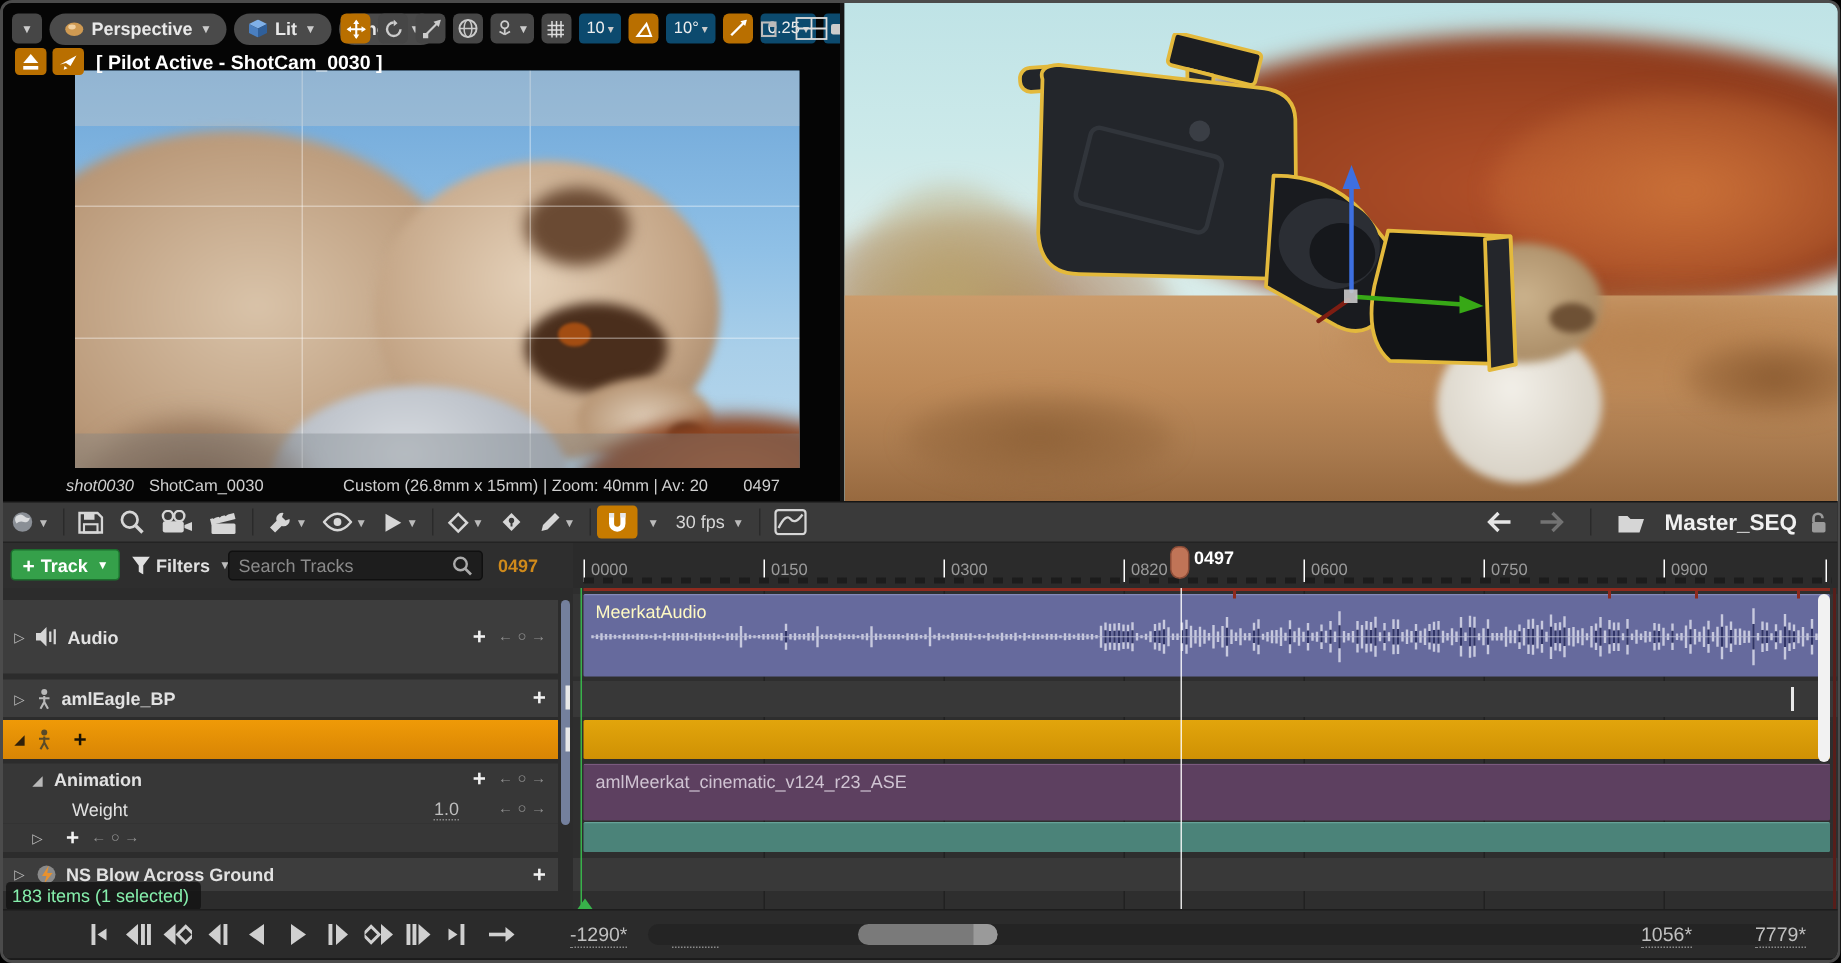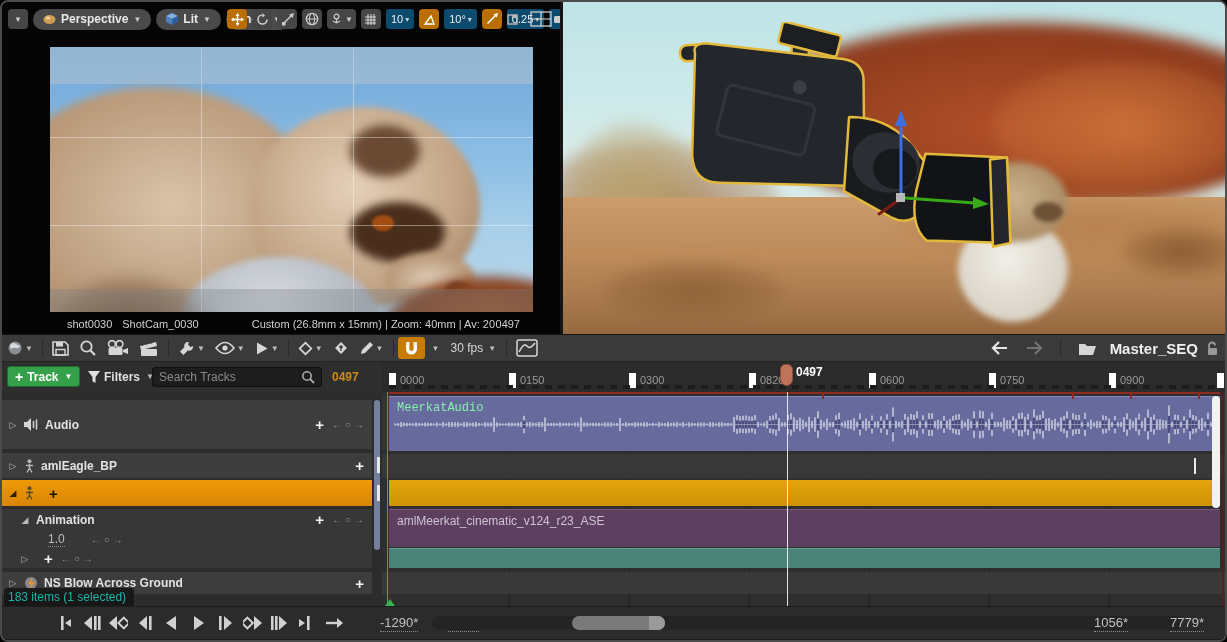--- a/index.html
+++ b/index.html
@@ -51,21 +51,21 @@
   
   #seq-head { position:absolute; left:0; top:360px; width:1227px; height:30px; background:#2e2e2e; }
   #track-btn { position:absolute; left:5px; top:4px; height:21px; background:#35a04a; border:1px solid #1d6e2e; border-radius:3px; color:#fff; font-size:12px; font-weight:bold; display:flex; align-items:center; gap:4px; padding:0 7px; }
   #filters-btn { position:absolute; left:86px; top:4px; height:21px; color:#e0e0e0; font-size:12px; font-weight:bold; display:flex; align-items:center; gap:4px; }
   #search-box { position:absolute; left:150px; top:5px; width:170px; height:20px; background:#1d1d1d; border:1px solid #101010; border-radius:3px; color:#8a8a8a; font-size:12px; display:flex; align-items:center; padding:0 6px; }
   #search-box .ph { flex:1; }
   #head-frame { position:absolute; left:330px; top:8px; color:#cf8a1b; font-size:12px; font-weight:bold; }
 
   
   #ruler { position:absolute; left:380px; top:360px; width:847px; height:30px; background:#2b2b2b; overflow:hidden; }
-  .rtick { position:absolute; top:11px; color:#9a9a9a; font-size:11px; border-left:7px solid #ffffff; padding-left:4px; height:15px; line-height:14px; }
+  .rtick { position:absolute; top:11px; color:#9a9a9a; font-size:11px; border-left:1px solid #ffffff; padding-left:4px; height:15px; line-height:14px; }
   #rdash { position:absolute; left:7px; right:8px; top:23px; height:4px; background:repeating-linear-gradient(90deg,#1c1c1c 0 7px,transparent 7px 13px); }
   #playhead-marker { position:absolute; left:398px; top:2px; width:13px; height:22px; background:#c07457; border:1px solid #8d4d38; border-radius:6px 6px 7px 7px; }
   #playhead-label { position:absolute; left:414px; top:3px; color:#fff; font-size:12px; font-weight:bold; }
 
   
   #lanes { position:absolute; left:380px; top:390px; width:847px; height:214px; background:#2e2e2e; overflow:hidden; }
   .lane { position:absolute; left:0; width:847px; background:#383838; }
   .section { position:absolute; overflow:hidden; border-radius:1px; }
   .grid-line { position:absolute; top:0; width:1px; height:214px; background:rgba(0,0,0,.28); }
   #cutline { position:absolute; left:7px; width:831px; top:0; height:2px; background:#8e2a1e; }
@@ -82,21 +82,21 @@
   .prow { position:absolute; left:0; width:370px; background:#3d3d3d; display:flex; align-items:center; color:#e2e2e2; font-size:12px; }
   .prow .exp { width:22px; text-align:center; color:#b9b9b9; font-size:9px; }
   .prow .nm { flex:1; font-weight:bold; }
   .prow .plus { color:#f2f2f2; font-size:15px; font-weight:bold; padding:0 8px; }
   .keynav { display:flex; align-items:center; gap:3px; color:#8f8f8f; font-size:10px; padding-right:8px; }
   .child { background:#373737; }
   .sel { background:linear-gradient(180deg,#ef9a07,#d88504); color:#fff; }
   .sel .exp { color:#30200a; }
   .sel .plus { color:#181204; }
   #panel-scroll { position:absolute; left:372px; top:8px; width:6px; height:150px; background:#6f7above; background:#74809d; border-radius:3px; }
-  #items-status { position:absolute; left:2px; top:196px; background:rgba(20,20,20,.85); color:#14b8a6; font-size:12px; padding:2px 8px 3px 4px; border-radius:3px; white-space:nowrap; }
+  #items-status { position:absolute; left:2px; top:196px; background:rgba(20,20,20,.85); color:#86efac; font-size:12px; padding:2px 8px 3px 4px; border-radius:3px; white-space:nowrap; }
   .wval { color:#bdbdbd; font-size:12px; border-bottom:1px dotted #8a8a8a; margin-right:26px; }
 
   
   #transport { position:absolute; left:0; top:604px; width:1227px; height:33px; background:#2b2b2b; border-top:1px solid #1d1d1d; }
   .tp-btn { position:absolute; top:5px; width:24px; height:22px; display:flex; align-items:center; justify-content:center; }
   .numbox { position:absolute; top:8px; color:#c0c0c0; font-size:13px; border-bottom:1px dotted #8a8a8a; padding-bottom:1px; }
   #hscroll-track { position:absolute; left:430px; top:9px; width:750px; height:14px; background:#242424; border-radius:7px; }
   #hscroll-handle { position:absolute; left:140px; top:0; width:93px; height:14px; background:#7a7a7a; border-radius:7px; }
   #hscroll-handle .cap { position:absolute; right:0; top:0; width:16px; height:14px; background:#9a9a9a; border-radius:0 7px 7px 0; }
   #bottom-edge { position:absolute; left:0; top:637px; width:1227px; height:5px; background:#1b1b1b; }
@@ -250,23 +250,38 @@
             <g stroke="#ddd" stroke-width="1.2" fill="none">
               <rect x="1" y="1" width="20" height="14"></rect>
               <line x1="11" y1="1" x2="11" y2="15"></line>
               <line x1="1" y1="8" x2="21" y2="8"></line>
             </g>
           </svg>
           <span class="caret">▼</span>
       </div>
     </div>
 
+    <div id="pilot-row">
+      <div class="obtn">
+        <svg width="11" height="11" viewBox="0 0 11 11">
+            <path d="M5.5 0 10.5 6H0.5Z" fill="#fff"></path>
+            <rect x="0.5" y="8" width="10" height="2.4" fill="#fff"></rect>
+          </svg>
+      </div>
+      <div class="obtn">
+        <svg width="13" height="11" viewBox="0 0 13 11">
+            <path d="M1 7 12 1 8 8 5 6Z" fill="#fff"></path>
+            <path d="M4 8 6 9.5 3.5 10.5Z" fill="#fff"></path>
+          </svg>
+      </div>
+      <span id="pilot-label">[ Pilot Active - ShotCam_0030 ]</span>
+    </div>
 
     <div id="vp-status">
-      <span style="margin-left:65px;">shot0030</span>
+      <span style="margin-left:42px;font-style:italic;">shot0030</span>
       <span style="margin-left:10px;">ShotCam_0030</span>
       <span style="margin-left:53px;">Custom (26.8mm x 15mm) | Zoom: 40mm | Av: 20</span>
       <span style="margin-left:auto;margin-right:40px;">0497</span>
     </div>
   </div>
 
   <div id="vp-right">
 
     <div style="position:absolute;inset:0;background:linear-gradient(180deg,#bfe3e6 0%,#cdeaea 30%,#d8ecea 45%);"></div>
 
@@ -519,20 +534,21 @@
       <span class="plus">+</span>
       <span class="keynav">
           <span>←</span>
           <span>○</span>
           <span>→</span>
         </span>
     </div>
 
     <div class="prow child" style="top:138px;height:19px;">
       <span class="exp" style="margin-left:24px;"></span>
+      <span class="nm" style="font-weight:normal;">Weight</span>
       <span class="wval">1.0</span>
       <span class="keynav">
           <span>←</span>
           <span>○</span>
           <span>→</span>
         </span>
     </div>
 
     <div class="prow child" style="top:157px;height:19px;">
       <span class="exp" style="margin-left:12px;">▷</span>
@@ -563,21 +579,21 @@
         <div class="grid-line" style="left: 127px;"></div>
         <div class="grid-line" style="left: 247px;"></div>
         <div class="grid-line" style="left: 367px;"></div>
         <div class="grid-line" style="left: 487px;"></div>
         <div class="grid-line" style="left: 607px;"></div>
         <div class="grid-line" style="left: 727px;"></div>
       </div>
 
     <div class="lane" style="top:4px;height:55px;background:#343434;"></div>
     <div class="section" style="left:7px;top:4px;width:831px;height:55px;background:#666a9d;border-top:1px solid #8589b8;">
-      <span class="sec-label" style="color:#86efac;font-family:Liberation Mono, monospace;">MeerkatAudio</span>
+      <span class="sec-label" style="color:#fef9c3;">MeerkatAudio</span>
       <svg id="wave" width="831" height="55" style="position:absolute;left:0;top:0;">
           <path d="M6 26.499862255901036V28.500137744098964M9 26.001346329367415V28.998653670632585M12 25.123296621545823V29.876703378454177M15 25.672014754625046V29.327985245374954M18 25.744383257275626V29.255616742724374M21 26.150363436178473V28.849636563821527M24 26.275009908422366V28.724990091577634M27 25.559075223216357V29.440924776783643M30 25.887770840240535V29.112229159759465M33 26.15188454671385V28.84811545328615M36 25.5522468495426V29.4477531504574M39 25.734011085719807V29.265988914280193M42 26.007462727049116V28.992537272950884M45 26.481417922666957V28.518582077333043M48 25.578411319422727V29.421588680577273M51 26.478353383382014V28.521646616617986M54 25.080827311510603V29.919172688489397M57 26.34495883129768V28.65504116870232M60 24.965561205179227V30.034438794820773M63 25.057742014600777V29.942257985399223M66 25.352115613432655V29.647884386567345M69 24.98117694634999V30.01882305365001M72 26.233273084337483V28.766726915662517M75 24.98322896141709V30.01677103858291M78 24.90030458495035V30.09969541504965M81 25.809691909379183V29.190308090620817M84 25.515169967252376V29.484830032747624M87 24.976936364209713V30.023063635790287M90 25.937294058984747V29.062705941015253M93 26.49793741106891V28.50206258893109M96 24.97810557488264V30.02189442511736M99 25.413261439890256V29.586738560109744M102 25.135098828484814V29.864901171515186M105 20.314229674643943V34.68577032535605M108 25.202016276261777V29.797983723738223M111 26.139098194818523V28.860901805181477M114 26.416813021114475V28.583186978885525M117 26.325753480859916V28.674246519140084M120 25.61852188665351V29.38147811334649M123 25.74439997712355V29.25560002287645M126 25.893569389448302V29.106430610551698M129 25.58318669902309V29.41681330097691M132 25.02003584509717V29.97996415490283M135 18.835571426588842V36.16442857341116M138 25.595770139571172V29.404229860428828M141 25.12213163460704V29.87786836539296M144 25.69640094749462V29.30359905250538M147 25.647378438314135V29.352621561685865M150 24.960016008494428V30.039983991505572M153 25.043450030006213V29.956549969993787M156 20.481383270109717V34.51861672989028M159 26.038875329279747V28.961124670720253M162 25.918253922936625V29.081746077063375M165 25.72674990483874V29.27325009516126M168 26.13004934397994V28.86995065602006M171 25.223020327986692V29.776979672013308M174 26.080102819753858V28.919897180246142M177 25.955573338761727V29.044426661238273M180 25.804480190996305V29.195519809003695M183 26.467248599215992V28.532751400784008M186 25.60843856591193V29.39156143408807M189 25.20717516555785V29.79282483444215M192 20.505830228052023V34.49416977194798M195 25.28896434623234V29.71103565376766M198 25.454102951546247V29.545897048453753M201 26.109661214616924V28.890338785383076M204 25.70455782823477V29.29544217176523M207 25.76551543216478V29.23448456783522M210 25.714088463417294V29.285911536582706M213 26.311827960522766V28.688172039477234M216 25.193830291318626V29.806169708681374M219 25.603972022563205V29.396027977436795M222 25.2625752450724V29.7374247549276M225 26.333062695634116V28.666937304365884M228 25.881857813606903V29.118142186393097M231 21.10587075017666V33.89412924982334M234 26.237934148934638V28.762065851065362M237 25.16591527250871V29.83408472749129M240 26.11480026599709V28.88519973400291M243 26.122794109407252V28.877205890592748M246 25.030546417893163V29.969453582106837M249 25.600429834751612V29.399570165248388M252 25.678490574275372V29.321509425724628M255 25.312588668061693V29.687411331938307M258 25.245305484694107V29.754694515305893M261 26.47003309278285V28.52996690721715M264 25.722075117762234V29.277924882237766M267 26.486591799550965V28.513408200449035M270 24.939517021197602V30.060482978802398M273 26.10253055449693V28.89746944550307M276 25.91162843900343V29.08837156099657M279 24.90297481939335V30.09702518060665M282 25.748866887785898V29.251133112214102M285 25.59517659726328V29.40482340273672M288 24.910917900507766V30.089082099492234M291 26.364488363947945V28.635511636052055M294 24.963798880606795V30.036201119393205M297 26.385325991308935V28.614674008691065M300 25.34116298204342V29.65883701795658M303 25.70229771249103V29.29770228750897M306 26.208034825189056V28.791965174810944M309 25.44594987581761V29.55405012418239M312 25.613098696206276V29.386901303793724M315 25.472443346200716V29.527556653799284M318 26.45644082574008V28.54355917425992M321 25.104694908207605V29.895305091792395M324 25.264975653013668V29.735024346986332M327 26.1639736926481V28.8360263073519M330 25.260221664775266V29.739778335224734M333 25.352587836446514V29.647412163553486M336 25.894600395576376V29.105399604423624M339 25.695935493333234V29.304064506666766M342 26.367243438152244V28.632756561847756M345 20.11109128473843V34.88890871526157M348 17.973885120485853V37.02611487951415M351 18.906637114755174V36.09336288524483M354 18.74310953730862V36.25689046269138M357 18.38552750818689V36.61447249181311M360 19.271440647436044V35.728559352563956M363 19.473218139248537V35.52678186075146M366 17.915546888865318V37.08445311113468M369 25.003406451690665V29.996593548309335M372 26.489527252311596V28.510472747688404M375 25.495450687156957V29.504549312843043M378 23.870100303889615V31.129899696110385M381 19.015414739496176V35.98458526050382M384 18.238877899957757V36.76112210004224M387 16.23101001835954V38.76898998164046M390 21.085224536700366V33.914775463299634M393 25.2837374590943V29.7162625409057M396 25.348819560571375V29.651180439428625M399 17.987064661273916V37.01293533872608M402 16.154664847428776V38.845335152571224M405 20.221622169334804V34.77837783066519M408 23.082362143051668V31.917637856948332M411 20.81572024184363V34.18427975815637M414 22.85147130925771V32.14852869074229M417 24.93418457437858V30.06581542562142M420 19.695431781529273V35.30456821847073M423 23.960494591006523V31.039505408993477M426 20.32886284350928V34.67113715649072M429 14.347587146625713V40.65241285337429M432 22.704754581642405V32.295245418357595M435 24.74834621609488V30.25165378390512M438 21.77496142144537V33.22503857855463M441 25.154902761441242V29.845097238558758M444 24.920140340332775V30.079859659667225M447 18.171331399695973V36.82866860030403M450 15.752804086005003V39.247195913995M453 25.46513662408767V29.53486337591233M456 24.331992577444968V30.668007422555032M459 23.160544912795476V31.839455087204524M462 23.07392804282109V31.92607195717891M465 21.255044287781818V33.744955712218186M468 24.8669865011502V30.1330134988498M471 16.4613276322402V38.5386723677598M474 23.799096607370736V31.200903392629264M477 21.544450233711537V33.45554976628846M480 24.10406818294568V30.89593181705432M483 18.397059117783645V36.60294088221636M486 24.85271283118776V30.14728716881224M489 24.153567988125015V30.846432011874985M492 19.35804809475318V35.64195190524682M495 23.566182434358566V31.433817565641434M498 16.97093376397201V38.02906623602799M501 24.054787231706506V30.945212768293494M504 10.417878901520204V44.582121098479796M507 23.744806783185513V31.255193216814487M510 24.935331677493952V30.064668322506048M513 23.731172237191817V31.268827762808183M516 17.010593106465848V37.98940689353415M519 19.66167230077336V35.33832769922664M522 17.035232724990948V37.96476727500905M525 17.627689307167543V37.37231069283246M528 14.148982993419487V40.85101700658051M531 24.50643220243678V30.49356779756322M534 18.287137888573042V36.71286211142696M537 24.562567136396343V30.437432863603657M540 15.88450966776491V39.11549033223509M543 16.05761272635604V38.94238727364396M546 24.271288653620797V30.728711346379203M549 22.710982767465875V32.28901723253412M552 23.680239514593254V31.319760485406746M555 19.030701783926883V35.96929821607311M558 23.57941194439804V31.42058805560196M561 21.976255592774496V33.02374440722551M564 19.03154902414219V35.968450975857806M567 17.57074141637982V37.42925858362018M570 17.02225605240718V37.97774394759282M573 23.428678338903616V31.571321661096384M576 25.071926028681556V29.928073971318444M579 21.85564300702631V33.14435699297369M582 24.081655234513285V30.918344765486715M585 14.267271639922882V40.73272836007712M588 24.602760844759562V30.397239155240438M591 13.418500831307524V41.581499168692474M594 14.166573201707V40.833426798293004M597 25.123153363704283V29.876846636295717M600 21.77845816503686V33.22154183496314M603 15.818513398545877V39.181486601454125M606 25.081050854086314V29.918949145913686M609 25.07184611368226V29.92815388631774M612 25.071703187516956V29.928296812483044M615 20.835443031063647V34.16455696893635M618 23.178403853739972V31.821596146260028M621 23.210684771549012V31.789315228450988M624 19.344379778342017V35.65562022165798M627 21.636031012323755V33.363968987676245M630 15.935901260922481V39.06409873907752M633 15.485977747316356V39.514022252683645M636 19.711052253197717V35.288947746802286M639 16.82969251455959V38.17030748544041M642 24.210961474635724V30.789038525364276M645 12.584563582244192V42.41543641775581M648 18.38472040444214V36.61527959555786M651 17.776194604293075V37.223805395706925M654 13.805329565603968V41.19467043439603M657 21.61478668498945V33.385213315010546M660 20.92000567016626V34.07999432983374M663 23.236410907799694V31.763589092200306M666 21.756531983205633V33.24346801679437M669 25.135425019173333V29.864574980826667M672 20.306979174768642V34.69302082523136M675 18.710222750181796V36.2897772498182M678 14.306431776682903V40.6935682233171M681 23.334392629596515V31.665607370403485M684 16.327187974066426V38.672812025933574M687 18.06611133972514V36.93388866027486M690 17.978496431209077V37.02150356879092M693 25.16299704446349V29.83700295553651M696 15.73459279350841V39.26540720649159M699 25.29628115987812V29.70371884012188M702 22.857553325426565V32.142446674573435M705 25.30614322613427V29.69385677386573M708 23.65819856384886V31.34180143615114M711 24.187257694633068V30.812742305366932M714 18.30018541250967V36.69981458749033M717 18.797754697625276V36.20224530237472M720 21.420125530200924V33.57987446979907M723 25.287361905197272V29.712638094802728M726 18.747604312846473V36.25239568715352M729 25.296650160827337V29.703349839172663M732 25.07723375058734V29.92276624941266M735 20.005399065730188V34.99460093426981M738 16.209875906135615V38.790124093864385M741 22.359679952887856V32.64032004711215M744 24.15919621209254V30.84080378790746M747 20.734235964286235V34.265764035713765M750 16.792977513517947V38.20702248648205M753 24.255935803307217V30.744064196692783M756 20.874022107146608V34.12597789285339M759 12.569375799570661V42.430624200429335M762 20.124946711442668V34.87505328855733M765 17.41080560386353V37.58919439613647M768 22.15783369993606V32.84216630006394M771 22.056290740761234V32.943709259238766M774 23.346159248109053V31.653840751890947M777 23.44128754556564V31.55871245443436M780 8.50731250758069V46.49268749241931M783 25.03845884238231V29.96154115761769M786 17.40329452343563V37.59670547656437M789 18.077584403697355V36.92241559630264M792 25.0864848477878V29.9135151522122M795 19.168801363668127V35.83119863633188M798 23.08388522861872V31.91611477138128M801 12.40873850671067V42.59126149328933M804 17.95647503657982V37.04352496342018M807 19.319410014634997V35.680589985365M810 23.117619522022082V31.882380477977918M813 21.059025295459733V33.94097470454027M816 25.108829124104506V29.891170875895494M819 15.688982468077882V39.31101753192212M822 25.365821373705366V29.634178626294634M825 14.347366974991271V40.652633025008726" stroke="#c7c9de" stroke-width="1.6" fill="none"></path>
           <path d="M135 23.601007141964978V31.398992858035022M348 23.213248304218634V31.786751695781366M351 23.63298670163983V31.36701329836017M354 23.55939929178888V31.44060070821112M357 23.3984873786841V31.6015126213159M360 23.79714829134622V31.20285170865378M363 23.887948162661843V31.112051837338157M366 23.186996099989393V31.813003900010607M381 23.68193663277328V31.31806336722672M384 23.33249505498099V31.66750494501901M387 22.428954508261793V32.571045491738204M399 23.21917909757326V31.78082090242674M402 22.39459918134295V32.60540081865705M429 21.58141421598157V33.41858578401843M447 23.302099129863187V31.697900870136813M450 22.21376183870225V32.786238161297746M471 22.53259743450809V32.46740256549191M483 23.40367660300264V31.59632339699736M492 23.836121642638933V31.163878357361067M498 22.761920193787404V32.238079806212596M504 19.81304550568409V35.186954494315906M516 22.77976689790963V32.22023310209037M522 22.790854726245925V32.209145273754075M525 23.057460188225395V31.942539811774605M528 21.49204234703877V33.50795765296123M534 23.35421204985787V31.64578795014213M540 22.27302935049421V32.72697064950579M543 22.35092572686022V32.64907427313978M555 23.688815802767095V31.311184197232905M564 23.689197060863986V31.310802939136014M567 23.03183363737092V31.96816636262908M570 22.78501522358323V32.21498477641677M585 21.545272237965296V33.4547277620347M591 21.163325374088387V33.83667462591161M594 21.499957940768148V33.50004205923185M603 22.243331029345644V32.75666897065435M624 23.829970900253908V31.170029099746092M630 22.296155567415116V32.70384443258489M633 22.09368998629236V32.90631001370764M639 22.698361631551816V32.30163836844818M645 20.788053612009886V34.21194638799011M648 23.398124181998963V31.601875818001037M651 23.124287571931884V31.875712428068116M654 21.337398304521784V33.662601695478216M675 23.544600237581808V31.455399762418192M678 21.562894299507306V33.437105700492694M684 22.47223458832989V32.52776541167011M687 23.254750102876315V31.745249897123685M690 23.215323394044084V31.784676605955916M696 22.205566757078785V32.794433242921215M714 23.360083435629353V31.639916564370647M717 23.583989613931372V31.416010386068628M726 23.561421940780914V31.438578059219086M738 22.419444157761028V32.58055584223897M750 22.68183988108308V32.31816011891692M759 20.7812191098068V34.2187808901932M765 22.95986252173859V32.040137478261414M780 18.95329062841131V36.04670937158869M786 22.956482535546034V32.04351746445397M789 23.25991298166381V31.74008701833619M795 23.75096061365066V31.24903938634934M801 20.708932328019802V34.2910676719802M804 23.20541376646092V31.79458623353908M807 23.81873450658575V31.18126549341425M819 22.185042110635045V32.814957889364955M825 21.58131513874607V33.41868486125393" stroke="#303466" stroke-width="1.6" fill="none"></path>
           <line x1="6" y1="27.5" x2="828" y2="27.5" stroke="#b9bbd4" stroke-width="0.6"></line>
         </svg>
     </div>
 
     <div class="lane" style="top:62px;height:24px;"></div>
     <div class="edge-tick" style="left:812px;top:66px;height:16px;width:2px;"></div>
 

